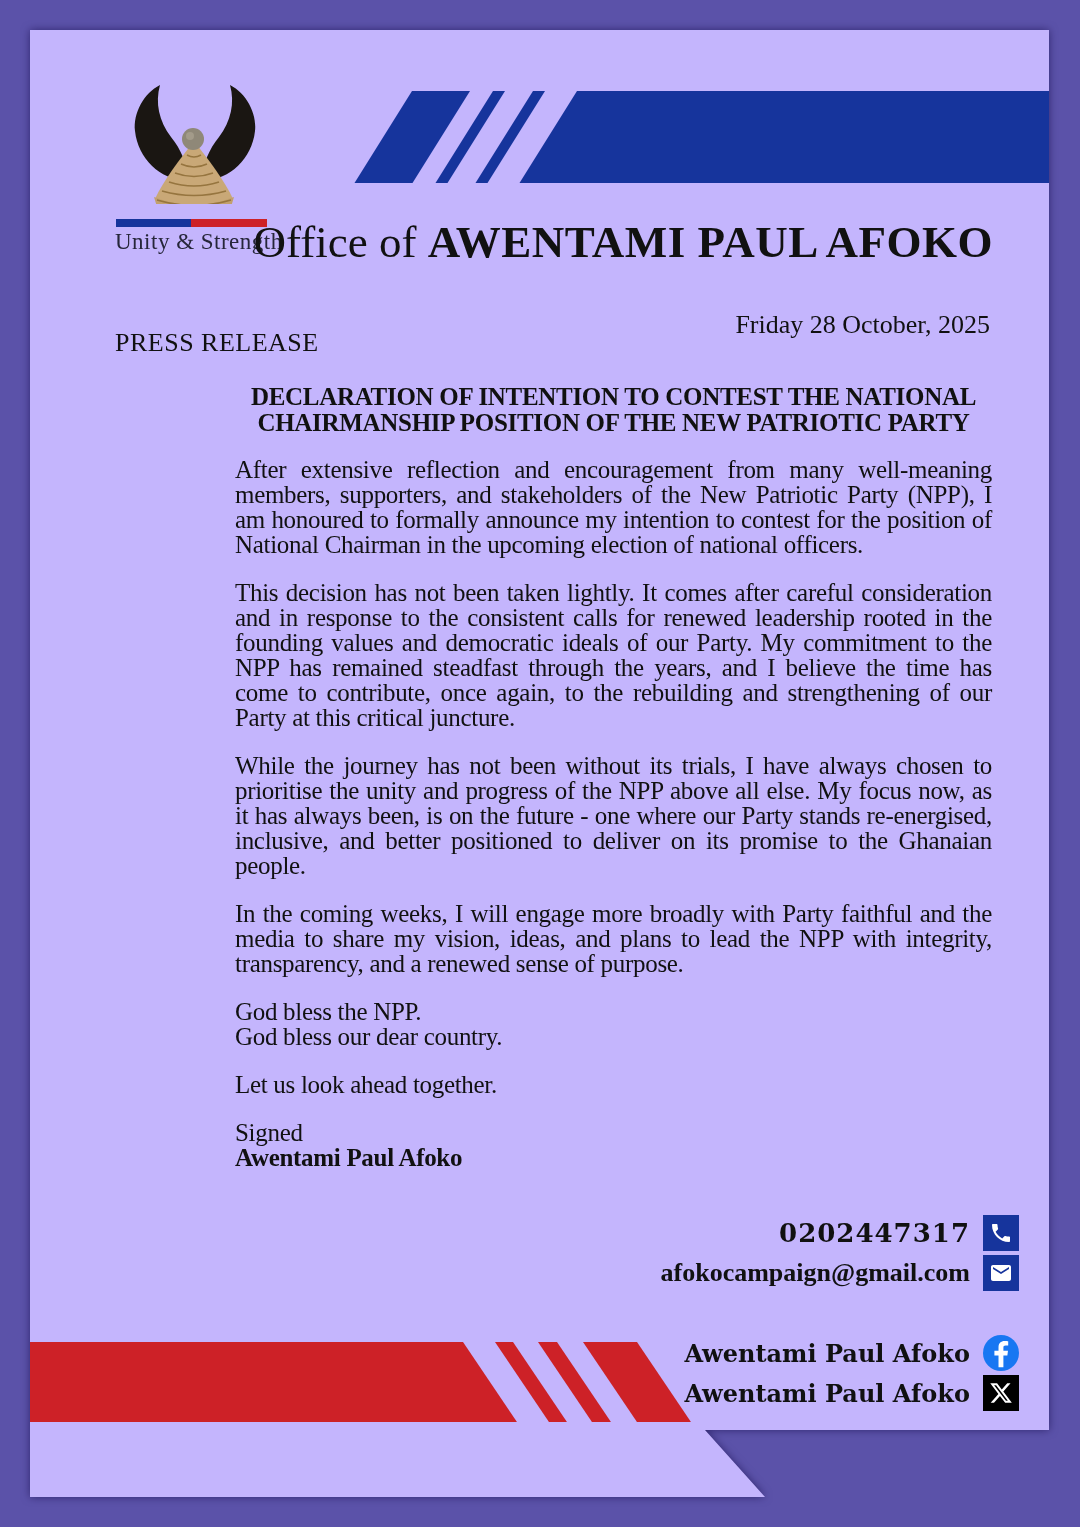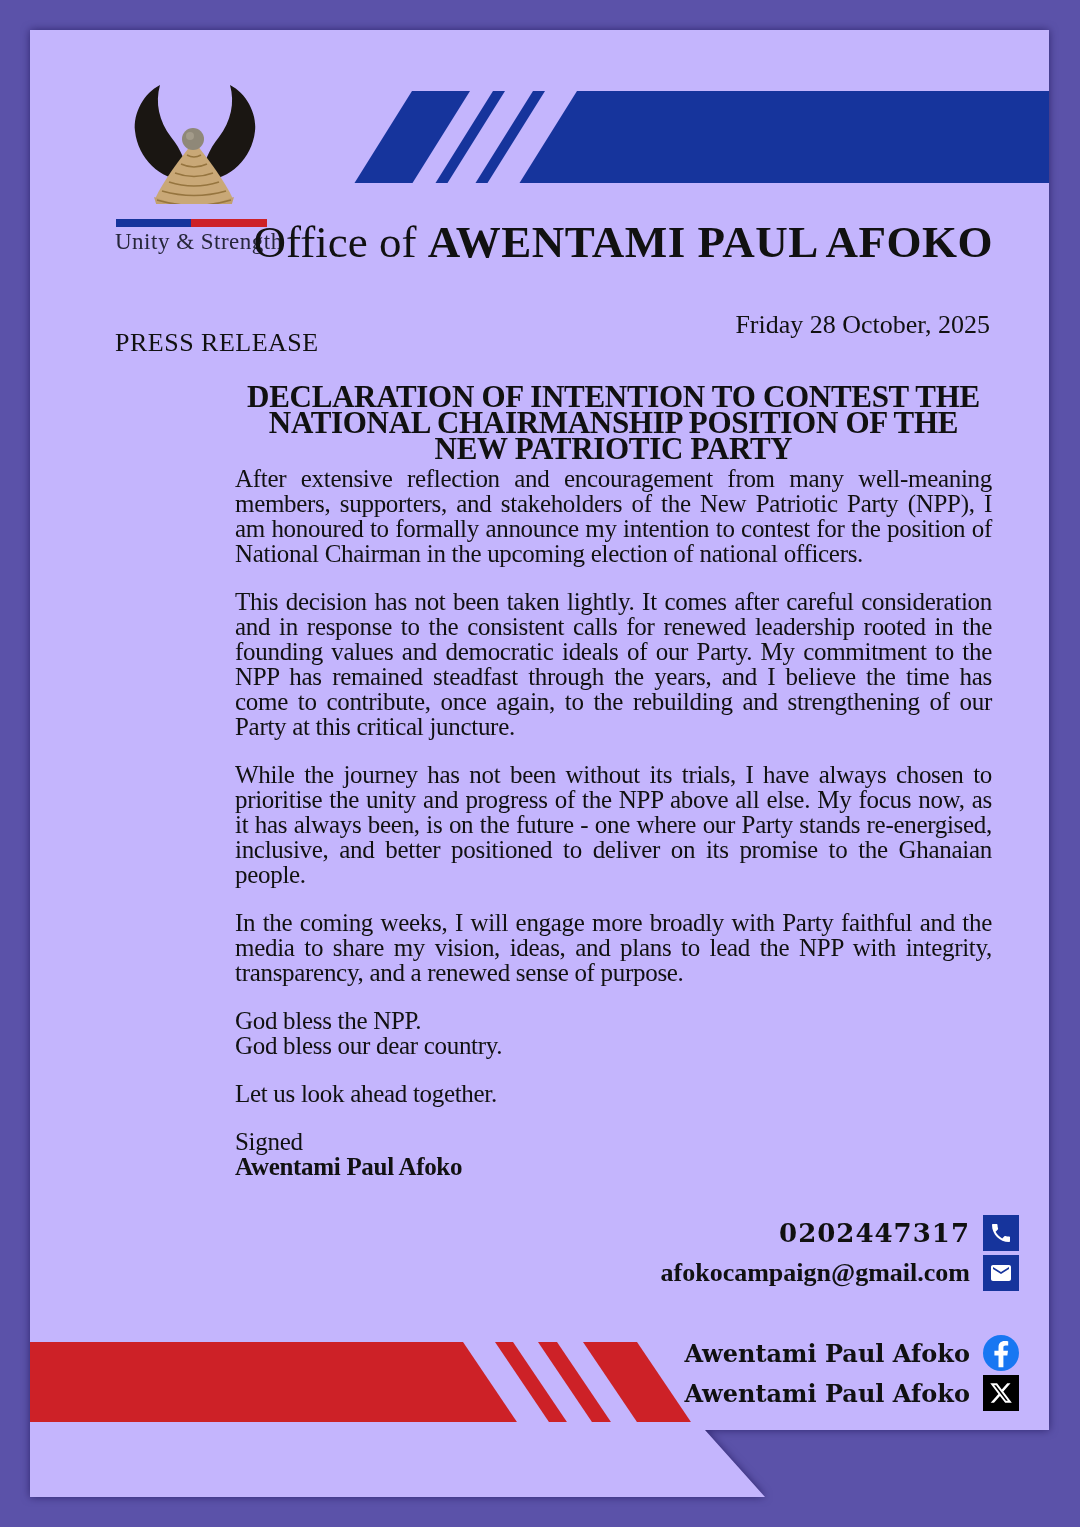--- a/index.html
+++ b/index.html
@@ -29,21 +29,21 @@
   .bb4{left:227px;width:600px;}
   .office-title{position:absolute;top:186px;left:205px;right:56px;text-align:right;font-size:45px;white-space:nowrap;}
   .office-title .name{font-weight:bold;letter-spacing:.5px;}
   .date-line{position:absolute;top:280px;right:59px;font-size:26px;}
   .press-release{position:absolute;top:298px;left:85px;font-size:26px;letter-spacing:.5px;}
   
   .letter-body{
     position:absolute;left:205px;top:354px;width:757px;
     font-size:25px;line-height:25px;text-align:justify;letter-spacing:-0.3px;
   }
-  .headline{font-weight:bold;text-align:center;margin:0 0 4px 0;font-size:31px;line-height:26px;letter-spacing:-0.3px;}
+  .headline{font-weight:bold;text-align:center;margin:0 0 21px 0;font-size:25px;line-height:26px;letter-spacing:-0.3px;}
   .letter-body p{margin:0 0 23px 0;}
   .plain{text-align:left;}
   .sig-name{font-weight:bold;}
   
   .contact-row{position:absolute;right:30px;height:36px;display:flex;align-items:center;gap:13px;}
   .contact-row .txt{font-family:"DejaVu Serif", serif;font-weight:bold;font-size:24px;white-space:nowrap;text-align:center;}
   .row-phone{top:1185px;}
   .row-email{top:1225px;}
   .row-location{top:1265px;}
   .row-facebook{top:1305px;}

